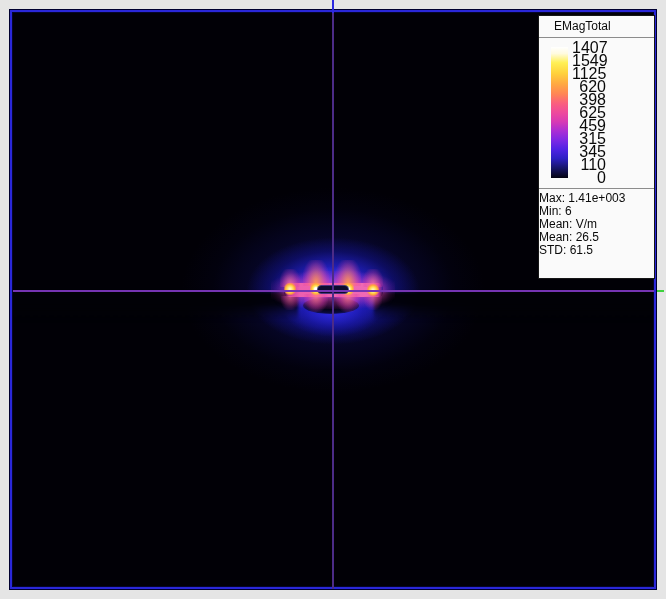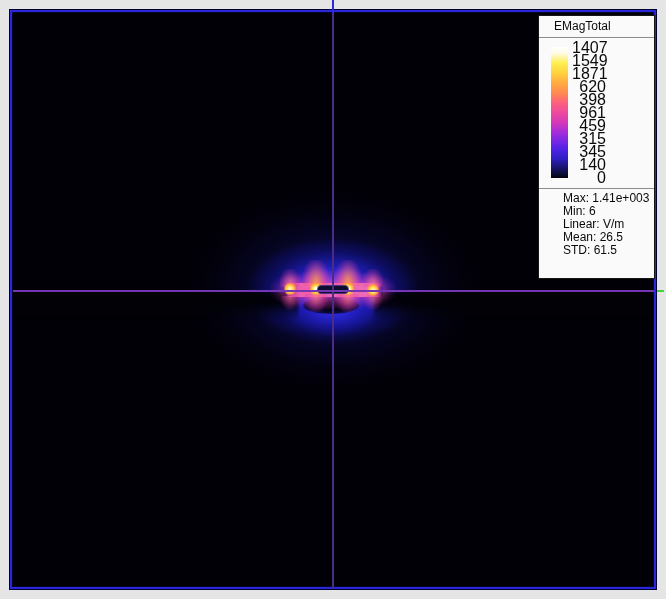--- a/index.html
+++ b/index.html
@@ -65,21 +65,21 @@
     position:absolute; left:538px; top:15px; width:115px; height:262px;
     background:#fafafa; border:1px solid #161616; color:#0a0a0a;
   }
   .lg-title { height:21px; line-height:21px; padding-left:15px; font-size:12px; border-bottom:1px solid #8c8c8c; }
   .lg-type  { height:20px; line-height:20px; padding-left:10px; font-size:12px; border-bottom:1px solid #8c8c8c; }
   .lg-scale { position:relative; height:150px; border-bottom:1px solid #8c8c8c; }
   .bar { position:absolute; left:12px; top:9px; width:17px; height:131px; }
   .ticks { position:absolute; left:33px; top:3px; width:34px; height:143px;
     display:flex; flex-direction:column; justify-content:space-between; }
   .tick { font-size:16px; line-height:13px; text-align:right; }
-  .lg-stats { padding:3px 0 0 24px; }
+  .lg-stats { padding:3px 0 0 0; }
   .stat { font-size:12px; line-height:13px; white-space:nowrap; }
 </style>
 </head>
 <body>
 
 <div id="screen">
 
   <div class="plot-frame">
     <div class="field">
       <div class="layer glow-halo"></div>
@@ -112,33 +112,33 @@
   <div class="hline" id="hline" style="background: rgb(117, 52, 178);"></div>
   <div class="hmarker" id="hmarker" style="background: rgb(62, 210, 62);"></div>
 
   <div class="legend">
     <div class="lg-title">EMagTotal</div>
     <div class="lg-scale">
       <div class="bar" id="colorbar" style="background: linear-gradient(rgb(255, 255, 255) 0%, rgb(255, 251, 224) 5%, rgb(255, 240, 85) 12%, rgb(255, 210, 60) 20%, rgb(255, 170, 66) 28%, rgb(255, 133, 86) 36%, rgb(250, 95, 126) 43%, rgb(238, 74, 156) 50%, rgb(216, 58, 180) 57%, rgb(171, 46, 212) 64%, rgb(126, 40, 228) 71%, rgb(80, 34, 228) 78%, rgb(46, 32, 196) 85%, rgb(24, 22, 110) 92%, rgb(3, 3, 16) 100%);"></div>
       <div class="ticks" id="ticks">
           <div class="tick">1407</div>
           <div class="tick">1549</div>
-          <div class="tick">1871</div>
+          <div class="tick">1125</div>
           <div class="tick">620</div>
           <div class="tick">398</div>
-          <div class="tick">961</div>
+          <div class="tick">625</div>
           <div class="tick">459</div>
           <div class="tick">315</div>
           <div class="tick">345</div>
-          <div class="tick">140</div>
+          <div class="tick">110</div>
           <div class="tick">0</div>
         </div>
     </div>
     <div class="lg-stats" id="stats">
         <div class="stat">Max: 1.41e+003</div>
         <div class="stat">Min: 6</div>
-        <div class="stat">Linear: V/m</div>
+        <div class="stat">Mean: V/m</div>
         <div class="stat">Mean: 26.5</div>
         <div class="stat">STD: 61.5</div>
       </div>
   </div>
 
 </div>
 
 </body></html>

